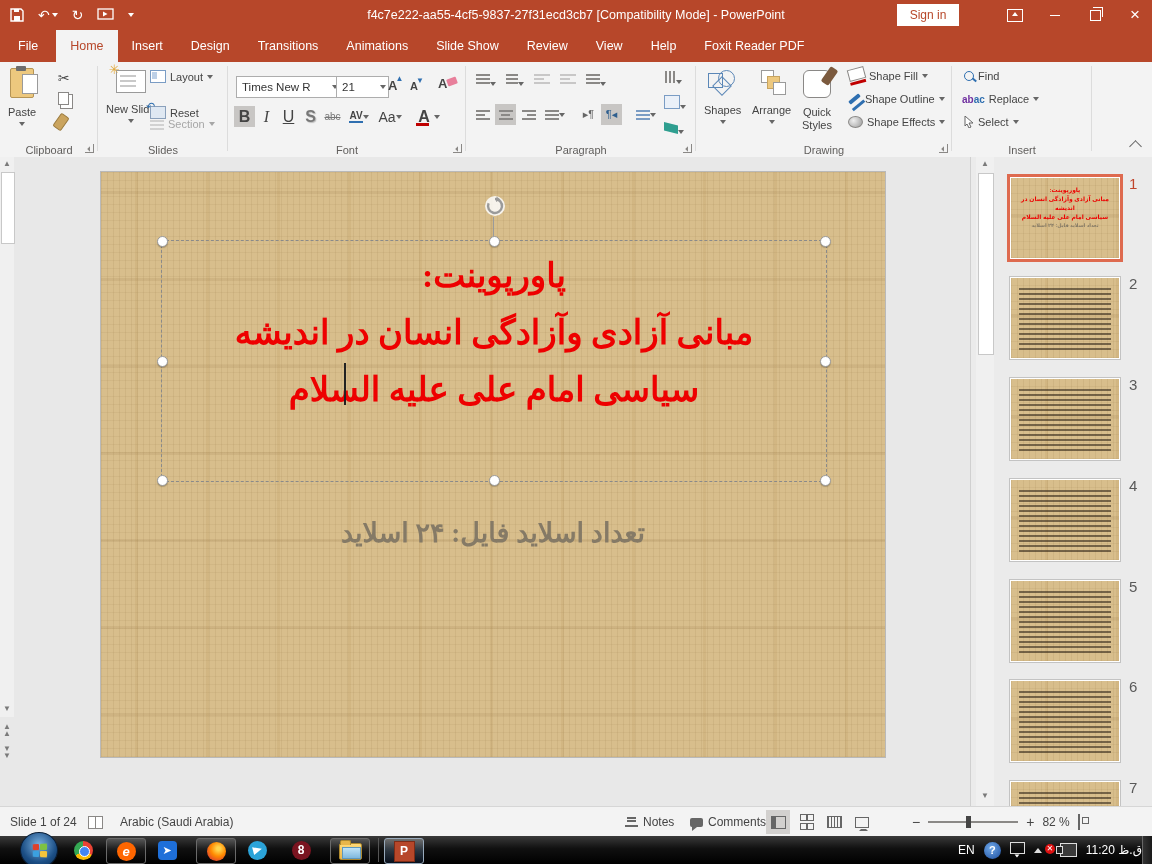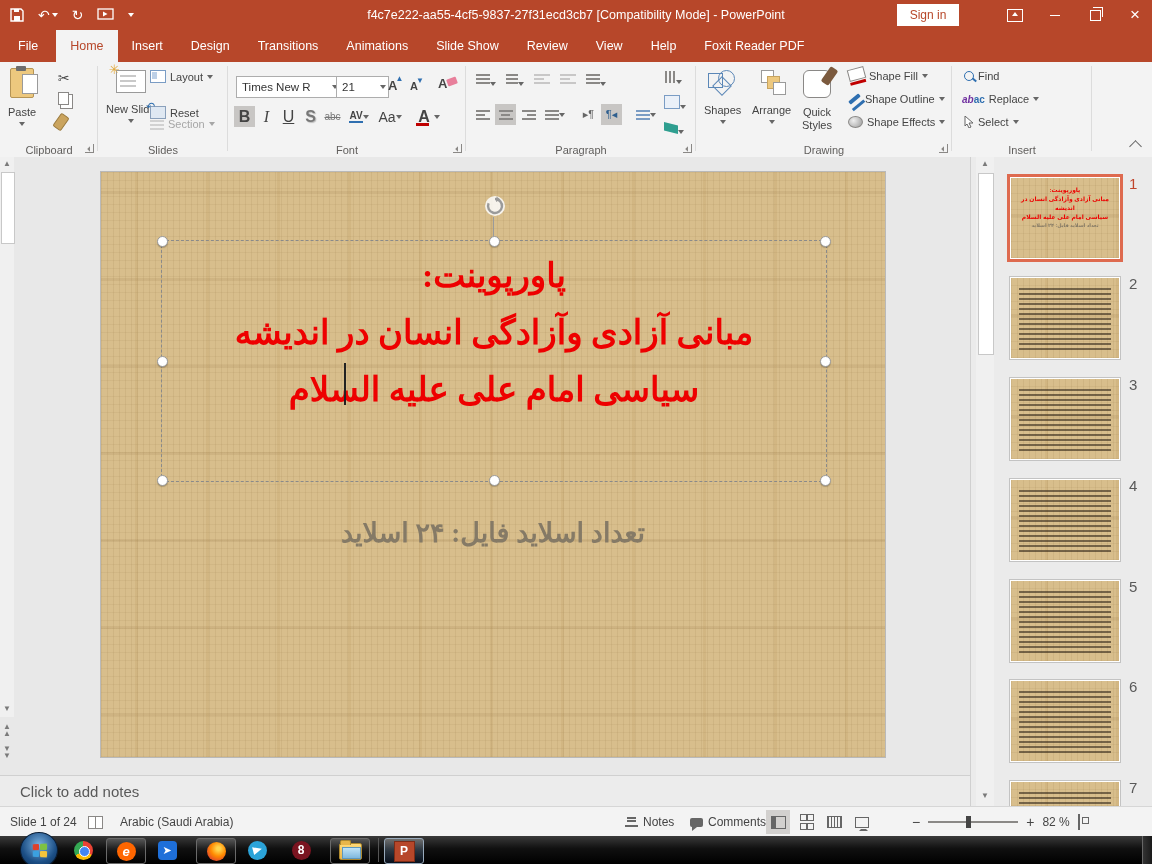--- a/index.html
+++ b/index.html
@@ -77,21 +77,21 @@
   .arrange-ic .s1{position:absolute;left:2px;top:0;width:11px;height:11px;border:1px solid #9a9a9a;background:#fff;}
   .arrange-ic .s2{position:absolute;left:8px;top:6px;width:11px;height:11px;background:#edc87e;border:1px solid #c8a45f;}
   .arrange-ic .s3{position:absolute;left:14px;top:12px;width:11px;height:11px;border:1px solid #9a9a9a;background:#fff;}
   .qstyle-ic{width:26px;height:26px;background:#fff;border:1.5px solid #8a8886;border-radius:6px;position:relative;}
   .qstyle-ic::after{content:"";position:absolute;right:-4px;top:-4px;width:9px;height:18px;background:#7b5a3e;border-radius:2px;transform:rotate(35deg);}
   .fill-ic{width:15px;height:10px;background:#fff;border:1px solid #8a8886;transform:rotate(-15deg);position:relative;top:-2px;}
   .sphere-ic{width:13px;height:10px;background:radial-gradient(circle at 35% 35%,#eee,#9a9a9a);border-radius:50%;border:1px solid #8a8886;}
   .pencil-ic{width:13px;height:4px;background:#2f6fb0;transform:rotate(-40deg);border-radius:1px;}
   .find-ic{width:8px;height:8px;border:1.5px solid #2f6fb0;border-radius:50%;position:relative;}
   .find-ic::after{content:"";position:absolute;left:7px;top:7px;width:5px;height:1.5px;background:#2f6fb0;transform:rotate(40deg);}
-  .rep-ab{color:#7030a0;font-size:10px;font-weight:bold;font-style:italic;}
+  .rep-ab{color:#7030a0;font-size:10px;font-weight:bold;}
   .rep-ac{color:#2f6fb0;font-size:10px;font-weight:bold;}
   .chevup{position:absolute;right:12px;bottom:6px;width:8px;height:8px;border-left:1.5px solid #666;border-top:1.5px solid #666;transform:rotate(45deg);}
   
   #editor{position:absolute;left:0;top:157px;width:970px;height:618px;background:#e8e8e8;}
   #vscroll{position:absolute;left:0;top:0;width:14px;height:560px;background:#f0f0f0;}
   .sarrow{position:absolute;left:1px;width:12px;height:12px;color:#7a7a7a;font-size:8px;line-height:12px;text-align:center;}
   .sthumb{position:absolute;left:1px;top:15px;width:12px;height:70px;background:#fff;border:1px solid #c8c8c8;}
   .dblarrow{position:absolute;left:1px;width:12px;color:#7a7a7a;font-size:8px;line-height:7px;text-align:center;}
   
   .parchment{background-color:#d8be8c;background-image:
@@ -510,23 +510,20 @@
           <div>پاورپوینت:</div>
           <div>مبانی آزادی وآزادگی انسان در اندیشه</div>
           <div>سیاسی امام علی علیه السلام</div>
         </div>
         <span class="caret"></span>
       </div>
       <div class="subtitle">تعداد اسلاید فایل: ۲۴ اسلاید</div>
     </div>
   </div>
 
-  <div id="notes">
-    <span>Click to add notes</span>
-  </div>
 
   <div id="panel">
     <div id="pscroll">
       <span class="sarrow" style="left:3px;top:1px">▲</span>
       <span class="pthumbtrack"></span>
       <span class="sarrow" style="left:3px;top:633px">▼</span>
     </div>
 
     <span class="thumbnum sel" style="top:18px">1</span>
     <div class="thumb selected" style="top:17px">
@@ -668,16 +665,30 @@
     <span class="tico frame" style="left:330px">
         <span class="folder"></span>
       </span>
     <span class="tsep" style="left:378px"></span>
     <span class="tico frame active" style="left:384px">
         <span class="ppt">
           <span>P</span>
         </span>
       </span>
 
+    <div class="tray">
+      <span>EN</span>
+      <span class="helpc">
+          <span>?</span>
+        </span>
+      <span style="display:flex;flex-direction:column;align-items:center">
+          <span class="langwin"></span>
+          <span class="car w" style="transform:scale(.8)"></span>
+        </span>
+      <span class="trayup"></span>
+      <span style="position:relative"><span class="trayflag"></span><span class="flagx">✕</span></span>
+      <span class="net-ic"></span>
+      <span>ق.ظ 11:20</span>
+    </div>
     <span class="showdesk"></span>
   </div>
 
 </div>
 
 </body></html>

